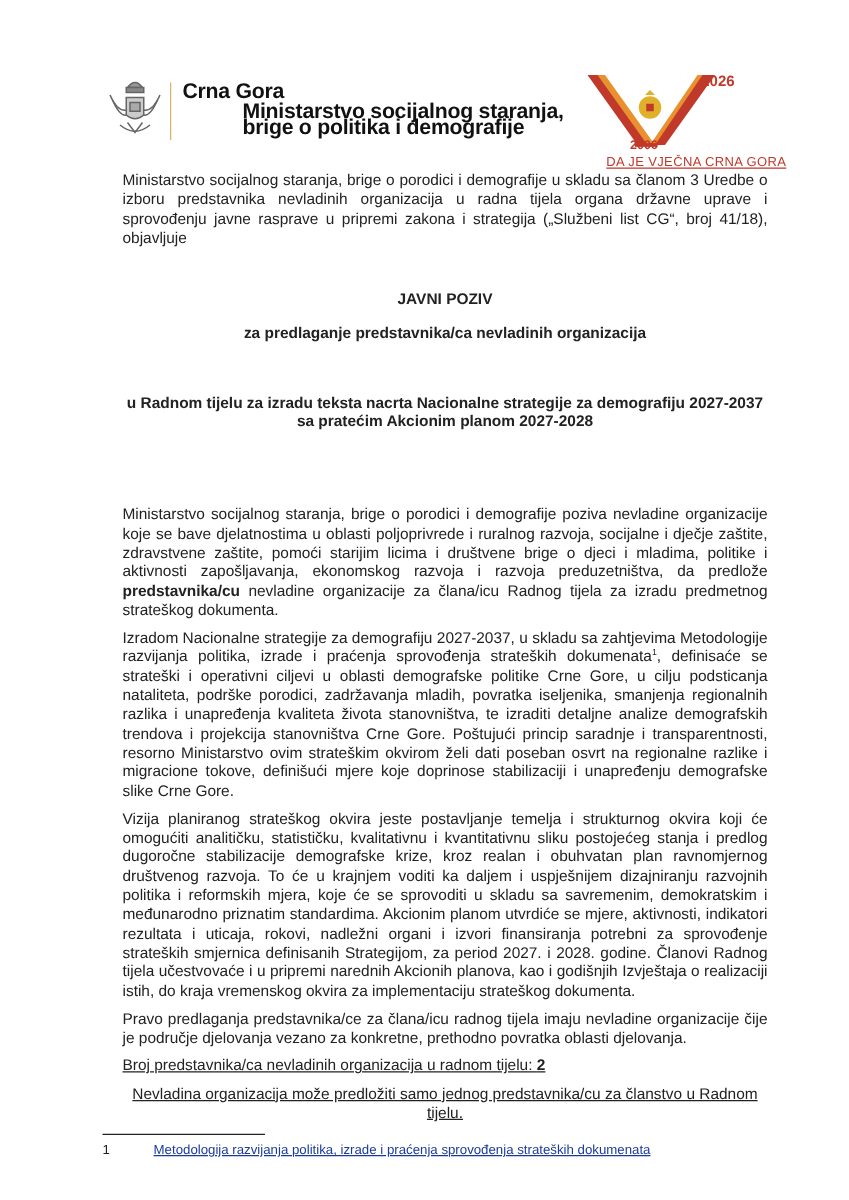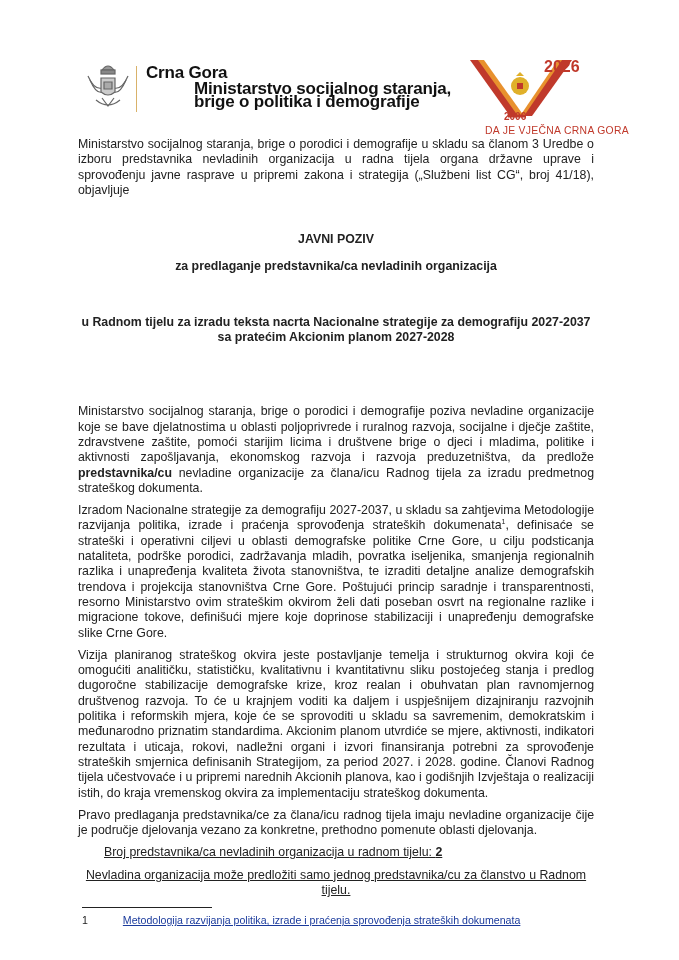--- a/index.html
+++ b/index.html
@@ -6,23 +6,23 @@
   body { width:679px; height:960px; position:relative; overflow:hidden;
          font-family:"Liberation Sans", sans-serif; color:#222; }
   .header { position:absolute; left:0; top:0; width:679px; height:120px; }
   .coat { position:absolute; left:84px; top:60px; width:48px; height:52px; }
   .vline { position:absolute; left:136px; top:66px; width:1px; height:46px; background:#d9b26a; }
   .org { position:absolute; left:146px; top:66px; font-size:17px; line-height:13px; color:#111; letter-spacing:-0.2px; }
   .org .country { font-weight:bold; margin-bottom:3px; }
   .org .ministry { font-weight:bold;padding-left:48px; }
   .jubilee { position:absolute; left:440px; top:48px; width:160px; height:80px; }
   .jub-y1 { position:absolute; left:64px; top:63px; font-size:10px; color:#c0392b; font-weight:bold; }
-  .jub-y2 { position:absolute; left:104px; top:10px; font-size:16px; color:#c0392b; font-weight:bold; }
-  .jub-motto { position:absolute; left:45px; top:77px; font-size:10.4px; color:#c0392b; letter-spacing:0.3px; white-space:nowrap; }
-  .content { position:absolute; left:78px; top:137px; width:516px; font-size:12.35px; line-height:15.3px; }
+  .jub-y2 { position:absolute; left:121px; top:10px; font-size:12px; color:#c0392b; font-weight:bold; }
+  .jub-motto { position:absolute; left:45px; top:77px; font-size:10.4px; color:#c0392b; letter-spacing:0.3px; white-space:nowrap;text-decoration:underline; }
+  .content { position:absolute; left:98px; top:137px; width:516px; font-size:12.35px; line-height:15.3px; }
   p { margin:0; text-align:justify; }
   .intro { margin-bottom:34px; }
   .title-block { text-align:center; font-weight:bold; }
   .title-block .t1 { font-size:12.35px; margin-bottom:12px; }
   .title-block .t2 { margin-bottom:20px; }
   .title-block .t3 { margin-bottom:59px;margin-top:40px; }
   .para { margin-bottom:7px; }
   .u { text-decoration:underline; }
   .footnote-sep { position:absolute; left:82px; top:907px; width:130px; height:1px; background:#222; }
   .footnote { position:absolute; left:82px; top:914px; font-size:10.6px; line-height:13px; }
@@ -77,23 +77,23 @@
     <div class="t2">za predlaganje predstavnika/ca nevladinih organizacija</div>
     <div class="t3">u Radnom tijelu za izradu teksta nacrta Nacionalne strategije za demografiju 2027-2037 sa pratećim Akcionim planom 2027-2028</div>
   </div>
 
   <p class="para"><span>Ministarstvo socijalnog staranja, brige o porodici i demografije poziva nevladine organizacije koje se bave djelatnostima u oblasti poljoprivrede i ruralnog razvoja, socijalne i dječje zaštite, zdravstvene zaštite, pomoći starijim licima i društvene brige o djeci i mladima, politike i aktivnosti zapošljavanja, ekonomskog razvoja i razvoja preduzetništva, da predlože </span><b>predstavnika/cu</b><span> nevladine organizacije za člana/icu Radnog tijela za izradu predmetnog strateškog dokumenta.</span></p>
 
   <p class="para"><span>Izradom Nacionalne strategije za demografiju 2027-2037, u skladu sa zahtjevima Metodologije razvijanja politika, izrade i praćenja sprovođenja strateških dokumenata</span><sup>1</sup><span>, definisaće se strateški i operativni ciljevi u oblasti demografske politike Crne Gore, u cilju podsticanja nataliteta, podrške porodici, zadržavanja mladih, povratka iseljenika, smanjenja regionalnih razlika i unapređenja kvaliteta života stanovništva, te izraditi detaljne analize demografskih trendova i projekcija stanovništva Crne Gore. Poštujući princip saradnje i transparentnosti, resorno Ministarstvo ovim strateškim okvirom želi dati poseban osvrt na regionalne razlike i migracione tokove, definišući mjere koje doprinose stabilizaciji i unapređenju demografske slike Crne Gore.</span></p>
 
   <p class="para">Vizija planiranog strateškog okvira jeste postavljanje temelja  i strukturnog okvira koji će omogućiti analitičku, statističku, kvalitativnu i kvantitativnu sliku postojećeg stanja i predlog dugoročne stabilizacije demografske krize, kroz realan i obuhvatan plan ravnomjernog društvenog razvoja. To će u krajnjem voditi ka daljem i uspješnijem dizajniranju razvojnih politika i reformskih mjera, koje će se sprovoditi u skladu sa savremenim, demokratskim i međunarodno priznatim standardima. Akcionim planom utvrdiće se mjere, aktivnosti, indikatori rezultata i uticaja, rokovi, nadležni organi i izvori finansiranja potrebni za sprovođenje strateških smjernica definisanih Strategijom, za period 2027. i 2028. godine. Članovi Radnog tijela učestvovaće i u pripremi narednih Akcionih planova, kao i godišnjih Izvještaja o realizaciji istih, do kraja  vremenskog okvira za implementaciju strateškog dokumenta.</p>
 
-  <p class="para">Pravo predlaganja predstavnika/ce za člana/icu radnog tijela imaju nevladine organizacije čije je područje djelovanja vezano za konkretne, prethodno pomenute oblasti djelovanja.</p>
+  <p class="para">Pravo predlaganja predstavnika/ce za člana/icu radnog tijela imaju nevladine organizacije čije je područje djelovanja vezano za konkretne, prethodno povratka oblasti djelovanja.</p>
 
-  <p class="para u" style="text-align:left;margin-left:26px;"><span>Broj predstavnika/ca nevladinih organizacija u radnom tijelu: </span><b>2</b></p>
+  <p class="para u" style="text-align:left;"><span>Broj predstavnika/ca nevladinih organizacija u radnom tijelu: </span><b>2</b></p>
 
   <p class="para u" style="text-align:center;">Nevladina organizacija može predložiti samo jednog predstavnika/cu za članstvo u Radnom tijelu.</p>
 </div>
 
 <div class="footnote-sep"></div>
 <div class="footnote">
   <span>1</span>
   <a>Metodologija razvijanja politika, izrade i praćenja sprovođenja strateških dokumenata</a>
 </div>
 

